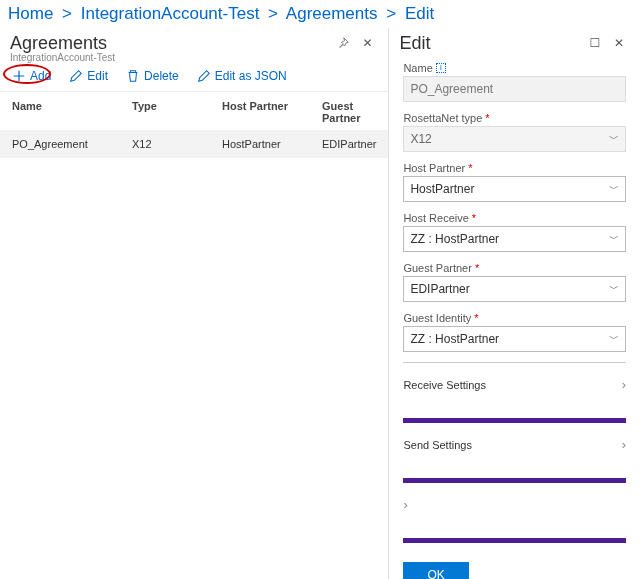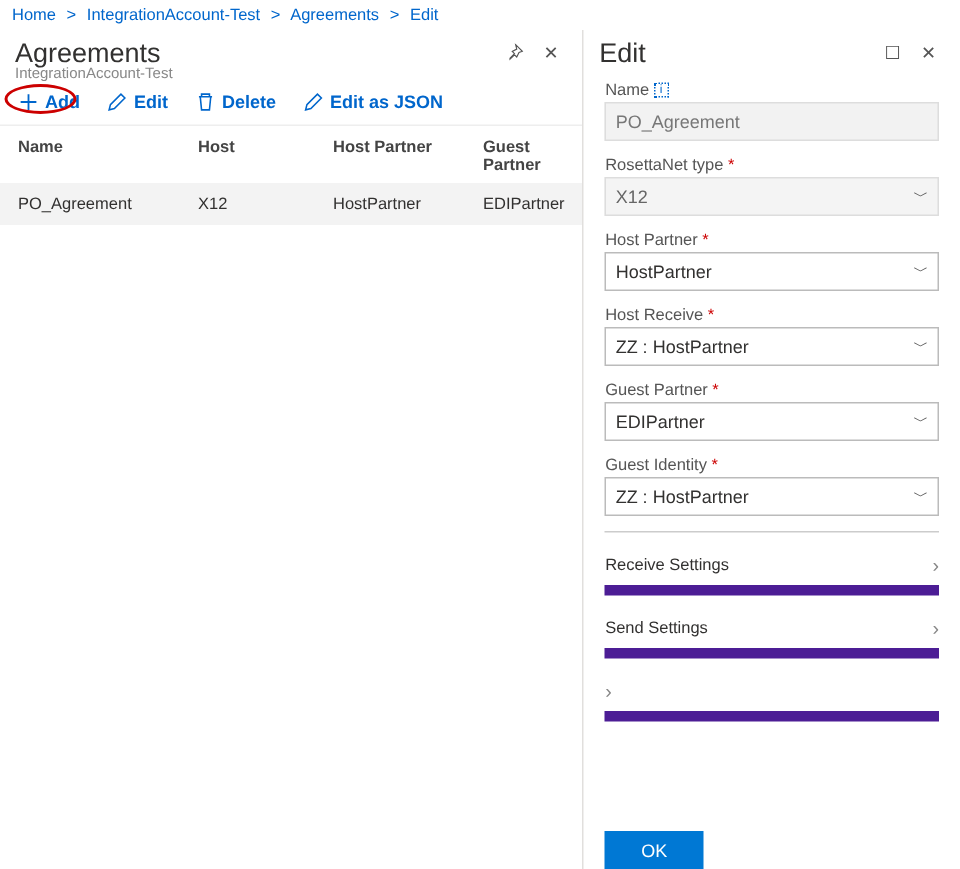--- a/index.html
+++ b/index.html
@@ -1,47 +1,47 @@
 <!DOCTYPE html>
 <html><head>
 <meta charset="utf-8">
 <style>
   * { box-sizing: border-box; font-family: "Segoe UI", Arial, sans-serif; }
   body { margin: 0; background: #fff; font-size: 12px; color: #323130; width: 640px; }
   a { color: #0066cc; text-decoration: none; cursor: pointer; }
-  .breadcrumbs { padding: 4px 8px; font-size: 11px; color: #0066cc; }
+  .breadcrumbs { padding: 4px 8px; font-size: 17px; color: #0066cc; }
   .breadcrumbs .sep { margin: 0 4px; }
   .panes { display: flex; align-items: stretch; height: 570px; }
   .pane { flex: 1; border-left: 1px solid #e1dfdd; display: flex; flex-direction: column; }
   .pane:first-child { border-left: none; }
   .blade-header { display: flex; align-items: flex-start; padding: 4px 10px 0 10px; }
   .blade-title { font-size: 18px; font-weight: 400; line-height: 22px; }
   .blade-sub { font-size: 10px; color: #888; margin-top: -2px; }
   .blade-controls { margin-left: auto; display: flex; gap: 2px; }
   .ctl-btn { width: 22px; height: 22px; display: flex; align-items: center; justify-content: center; cursor: pointer; color: #555; font-size: 12px; }
   .toolbar { display: flex; align-items: center; gap: 2px; padding: 2px 4px 4px 4px; border-bottom: 1px solid #eee; }
-  .tbtn { display: inline-flex; align-items: center; gap: 4px; padding: 4px 8px; cursor: pointer; color: #0066cc; font-size: 12px; font-weight: bold; }
+  .tbtn { display: inline-flex; align-items: center; gap: 4px; padding: 4px 8px; cursor: pointer; color: #0066cc; font-size: 12px; }
   .tbtn .ico { width: 14px; height: 14px; display: inline-block; color: #0066cc; }
   .table-head { display: flex; padding: 8px 12px 6px 12px; font-size: 11px; color: #444; font-weight: 600; }
   .col-name { width: 120px; }
   .col-type { width: 90px; }
   .col-host { width: 100px; }
   .col-guest { flex: 1; }
   .table-row { display: flex; padding: 8px 12px; font-size: 11px; background: #f3f3f3; }
   .circle-mark { position: absolute; border: 2px solid #c00; border-radius: 50%; width: 48px; height: 20px; pointer-events: none; }
   .toolbar-wrap { position: relative; }
   .edit-body { padding: 8px 14px 14px 14px; overflow-y: auto; flex: 1; }
   .field { margin-bottom: 10px; }
   .field-label { font-size: 11px; color: #555; margin-bottom: 2px; display: flex; align-items: center; gap: 3px; }
   .req { color: #c00; }
   .textbox, .select { width: 100%; height: 26px; border: 1px solid #bbb; padding: 0 6px; font-size: 12px; background: #fff; display: flex; align-items: center; justify-content: space-between; }
   .textbox.disabled { background: #f2f2f2; color: #777; border-color: #ddd; }
   .select.disabled { background: #f4f4f4; border-color: #ddd; color: #666; }
   .chev { font-size: 10px; color: #555; }
-  .section-row { display: flex; justify-content: space-between; align-items: center; padding: 14px 0 6px 0; border-bottom: 7px solid #4c1d95; cursor: pointer; font-size: 11px; }
+  .section-row { display: flex; justify-content: space-between; align-items: center; padding: 14px 0 26px 0; border-bottom: 5px solid #4c1d95; cursor: pointer; font-size: 11px; }
   .section-row.disabled { color: #bbb; cursor: default; }
   .section-chev { color: #888; font-size: 13px; }
   .sep-line { border-top: 1px solid #ccc; margin-top: 4px; }
   .ok-bar { padding: 10px 14px; }
   .ok-btn { background: #0078d4; color: #fff; border: none; padding: 6px 24px; font-size: 12px; cursor: pointer; }
   .info-icon { display:inline-block; width:10px; height:10px; border:1px dotted #0066cc; font-size:8px; line-height:8px; text-align:center; color:#0066cc; }
 </style>
 </head>
 <body>
 
@@ -106,21 +106,21 @@
                 <path d="M2 14l1-4 8-8 3 3-8 8-4 1z" fill="none" stroke="currentColor" stroke-width="1.2"></path>
               </svg>
           </span>
           <span>Edit as JSON</span>
         </div>
       </div>
     </div>
 
     <div class="table-head">
       <div class="col-name">Name</div>
-      <div class="col-type">Host</div>
+      <div class="col-type">Type</div>
       <div class="col-host">Host Partner</div>
       <div class="col-guest">Guest Partner</div>
     </div>
     <div class="table-row">
       <div class="col-name">PO_Agreement</div>
       <div class="col-type">X12</div>
       <div class="col-host">HostPartner</div>
       <div class="col-guest">EDIPartner</div>
     </div>
   </div>

